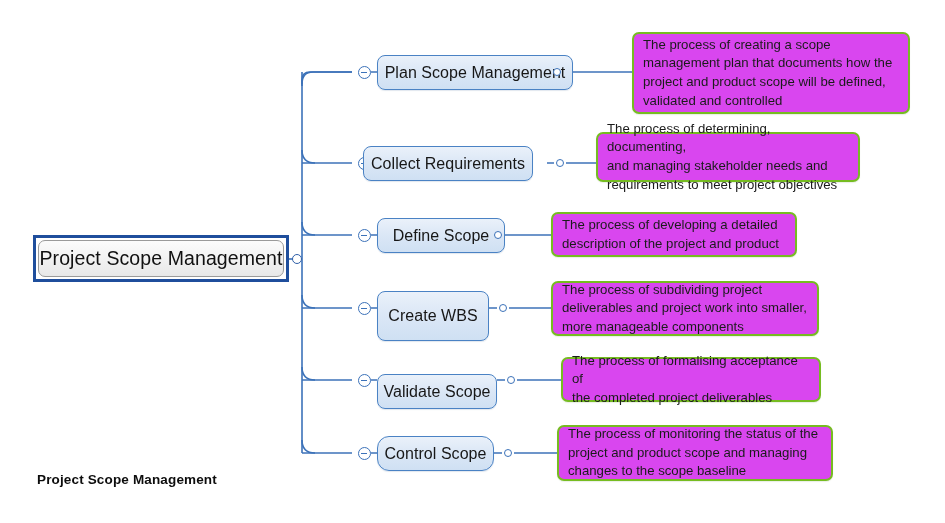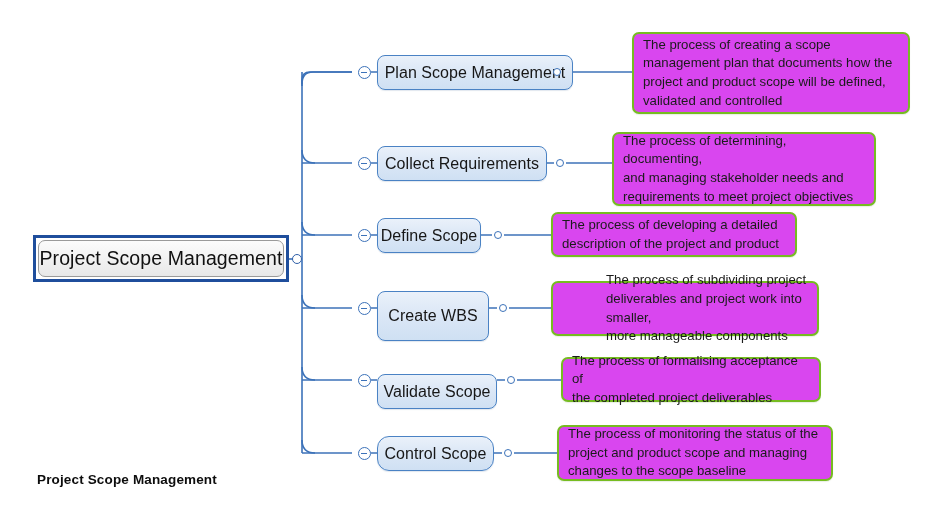--- a/index.html
+++ b/index.html
@@ -204,46 +204,46 @@
   </div>
   <div class="dot" style="left:553px; top:68px;"></div>
   <div class="desc-box" style="left:632px; top:32px; width:278px; height:82px;">
     <span class="desc-text">The process of creating a scope
 management plan that documents how the
 project and product scope will be defined,
 validated and controlled</span>
   </div>
 
   <div class="toggle" style="left:358px; top:156.5px;"></div>
-  <div class="branch-node" style="left:377px; top:146px; width:170px; height:35px;">
+  <div class="branch-node" style="left:363px; top:146px; width:170px; height:35px;">
     <span class="branch-label">Collect Requirements</span>
   </div>
   <div class="dot" style="left:556px; top:159px;"></div>
-  <div class="desc-box" style="left:612px; top:132px; width:264px; height:74px;">
+  <div class="desc-box" style="left:596px; top:132px; width:264px; height:50px;">
     <span class="desc-text">The process of determining, documenting,
 and managing stakeholder needs and
 requirements to meet project objectives</span>
   </div>
 
   <div class="toggle" style="left:358px; top:228.5px;"></div>
-  <div class="branch-node" style="left:377px; top:218px; width:104px; height:35px;">
+  <div class="branch-node" style="left:377px; top:218px; width:128px; height:35px;">
     <span class="branch-label">Define Scope</span>
   </div>
   <div class="dot" style="left:494px; top:231px;"></div>
   <div class="desc-box" style="left:551px; top:212px; width:246px; height:45px;">
     <span class="desc-text">The process of developing a detailed
 description of the project and product</span>
   </div>
 
   <div class="toggle" style="left:358px; top:301.5px;"></div>
   <div class="branch-node" style="left:377px; top:291px; width:112px; height:50px;">
     <span class="branch-label">Create WBS</span>
   </div>
   <div class="dot" style="left:499px; top:304px;"></div>
-  <div class="desc-box" style="left:551px; top:281px; width:268px; height:55px;padding-left:44px;">
+  <div class="desc-box" style="left:551px; top:281px; width:268px; height:55px;">
     <span class="desc-text">The process of subdividing project
 deliverables and project work into smaller,
 more manageable components</span>
   </div>
 
   <div class="toggle" style="left:358px; top:373.5px;"></div>
   <div class="branch-node" style="left:377px; top:374px; width:120px; height:35px;">
     <span class="branch-label">Validate Scope</span>
   </div>
   <div class="dot" style="left:507px; top:376px;"></div>

